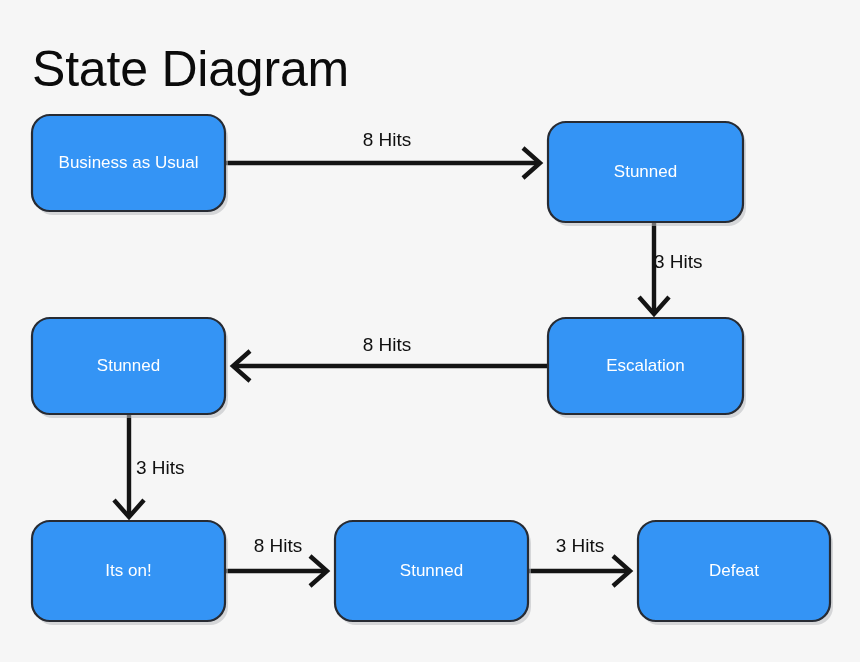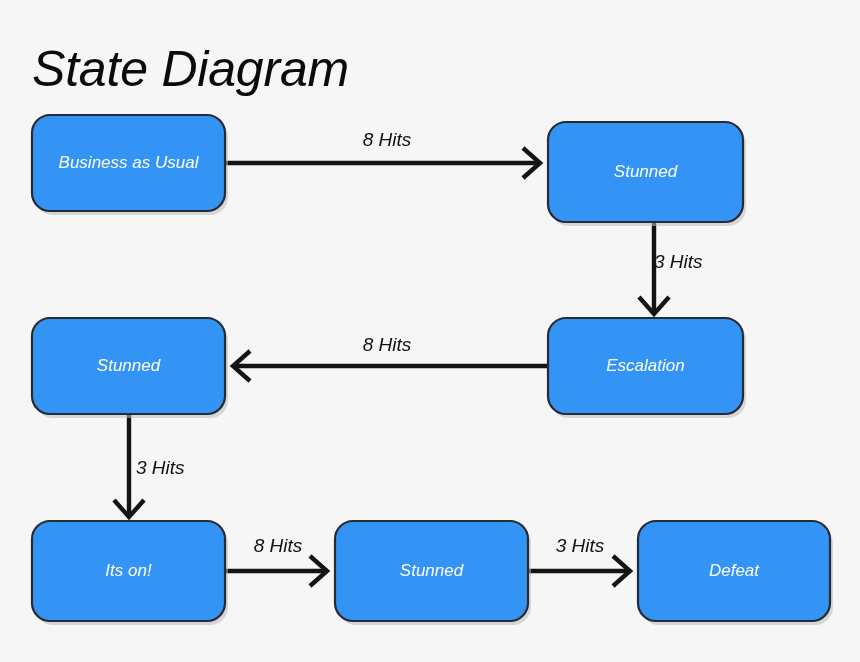--- a/index.html
+++ b/index.html
@@ -13,21 +13,20 @@
     font-family: "Liberation Sans", sans-serif;
     overflow: hidden;
     position: relative;
   }
   #diagram-root {
     position: absolute;
     top: 0;
     left: 0;
     width: 688px;
     height: 662px;
-    font-style: italic;
   }
   svg {
     display: block;
   }
   .page-title {
     font-family: "Liberation Sans", sans-serif;
     font-size: 50px;
     font-weight: 300;
     fill: #0b0b0b;
     letter-spacing: -0.2px;

